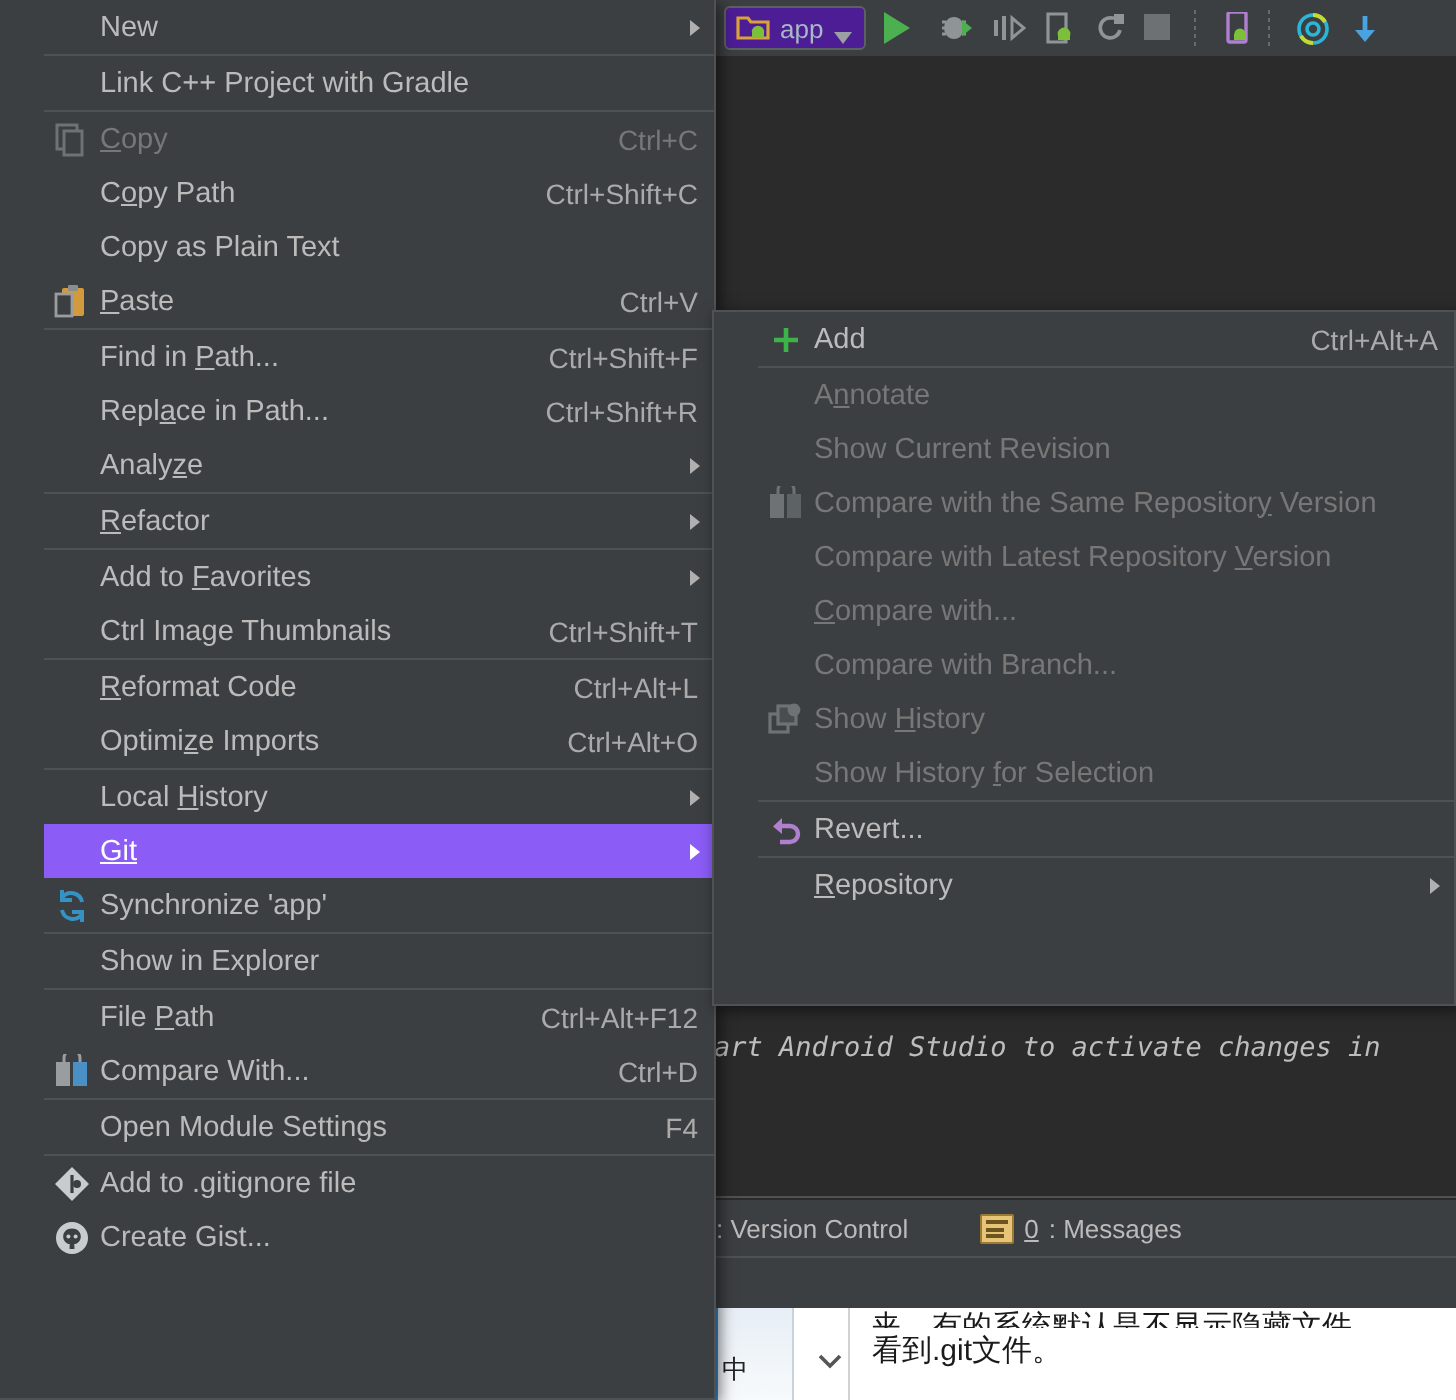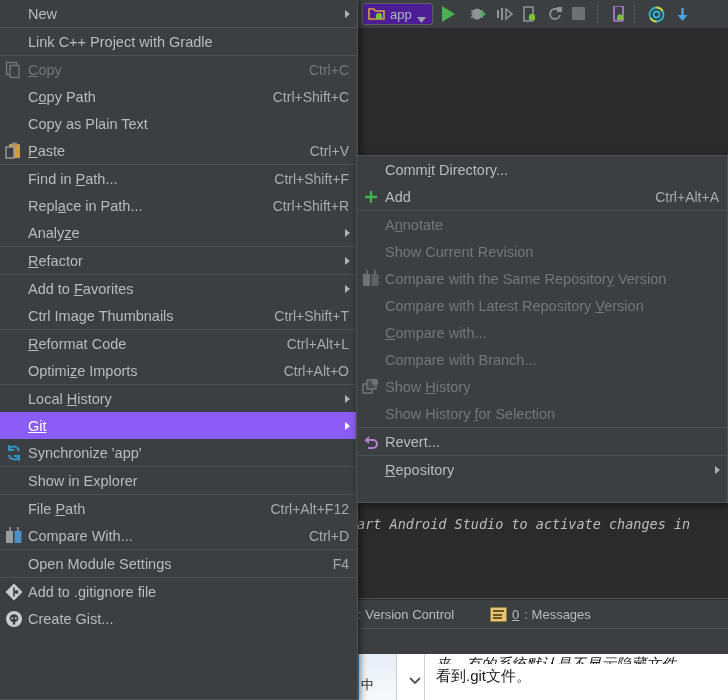--- a/index.html
+++ b/index.html
@@ -63,26 +63,26 @@
     position:absolute;left:356px;top:654px;width:372px;height:46px;
     background:#ffffff;overflow:hidden;
   }
   .wa-leftcol{position:absolute;left:0;top:0;width:40px;height:46px;
     background:linear-gradient(to bottom,#e7eef5,#f7fafc);border-right:1px solid #c9d3dc;}
   .wa-leftcol .blue-edge{position:absolute;left:0;top:0;width:3px;height:46px;background:#3f8fd0;}
   .wa-leftcol .cn{position:absolute;left:5px;top:22px;font-size:13px;color:#222;}
   .wa-chev{position:absolute;left:52px;top:20px;width:14px;height:14px;color:#555;font-size:13px;}
   .wa-divider{position:absolute;left:68px;top:0;width:1px;height:46px;background:#d2d2d2;}
   .wa-text{position:absolute;left:80px;top:0;width:292px;font-size:15px;color:#1a1a1a;line-height:23px;}
-  .wa-text .clipped{display:block;height:12px;overflow:hidden;margin-top:-2px;color:#1a1a1a;font-style:italic;}
+  .wa-text .clipped{display:block;height:12px;overflow:hidden;margin-top:-2px;color:#1a1a1a;}
 
   
   .menu{
     position:absolute;background:#3c3f41;border:1px solid #4e5254;
-    box-shadow:2px 2px 7px rgba(0,0,0,.55);box-sizing:border-box;z-index:20;
+    box-shadow:2px 2px 7px rgba(0,0,0,.55);box-sizing:border-box;z-index:20;padding-left:22px;
   }
   #ctx-menu{left:0;top:0;width:358px;height:700px;border-left:none;border-top:none;}
   #git-submenu{left:356px;top:155px;width:372px;height:348px;}
 
   .mi{
     position:relative;display:flex;align-items:center;height:27px;
     padding:0 8px 0 0;box-sizing:border-box;cursor:default;font-size:14.5px;color:#bbbbbb;
   }
   .mi.disabled{color:#777777;}
   .mi.selected{background:#8b5cf6;color:#ffffff;}
@@ -408,24 +408,20 @@
         <circle cx="7.2" cy="8.2" r="1" fill="#c9ccce"></circle>
         <circle cx="10.8" cy="8.2" r="1" fill="#c9ccce"></circle>
       </svg>
     </span>
     <span class="lbl">Create Gist...</span>
   </div>
 </div>
 
 <div class="menu" id="git-submenu">
 
-  <div class="mi">
-    <span class="ico"></span>
-    <span class="lbl">Comm<span class="u">i</span>t Directory...</span>
-  </div>
 
   <div class="mi">
     <span class="ico">
       <svg class="i-svg" width="18" height="18" viewBox="0 0 18 18">
         <path d="M9 3v12M3 9h12" stroke="#3cb44a" stroke-width="2.3" fill="none"></path>
       </svg>
     </span>
     <span class="lbl">Add</span>
     <span class="sc">Ctrl+Alt+A</span>
   </div>

